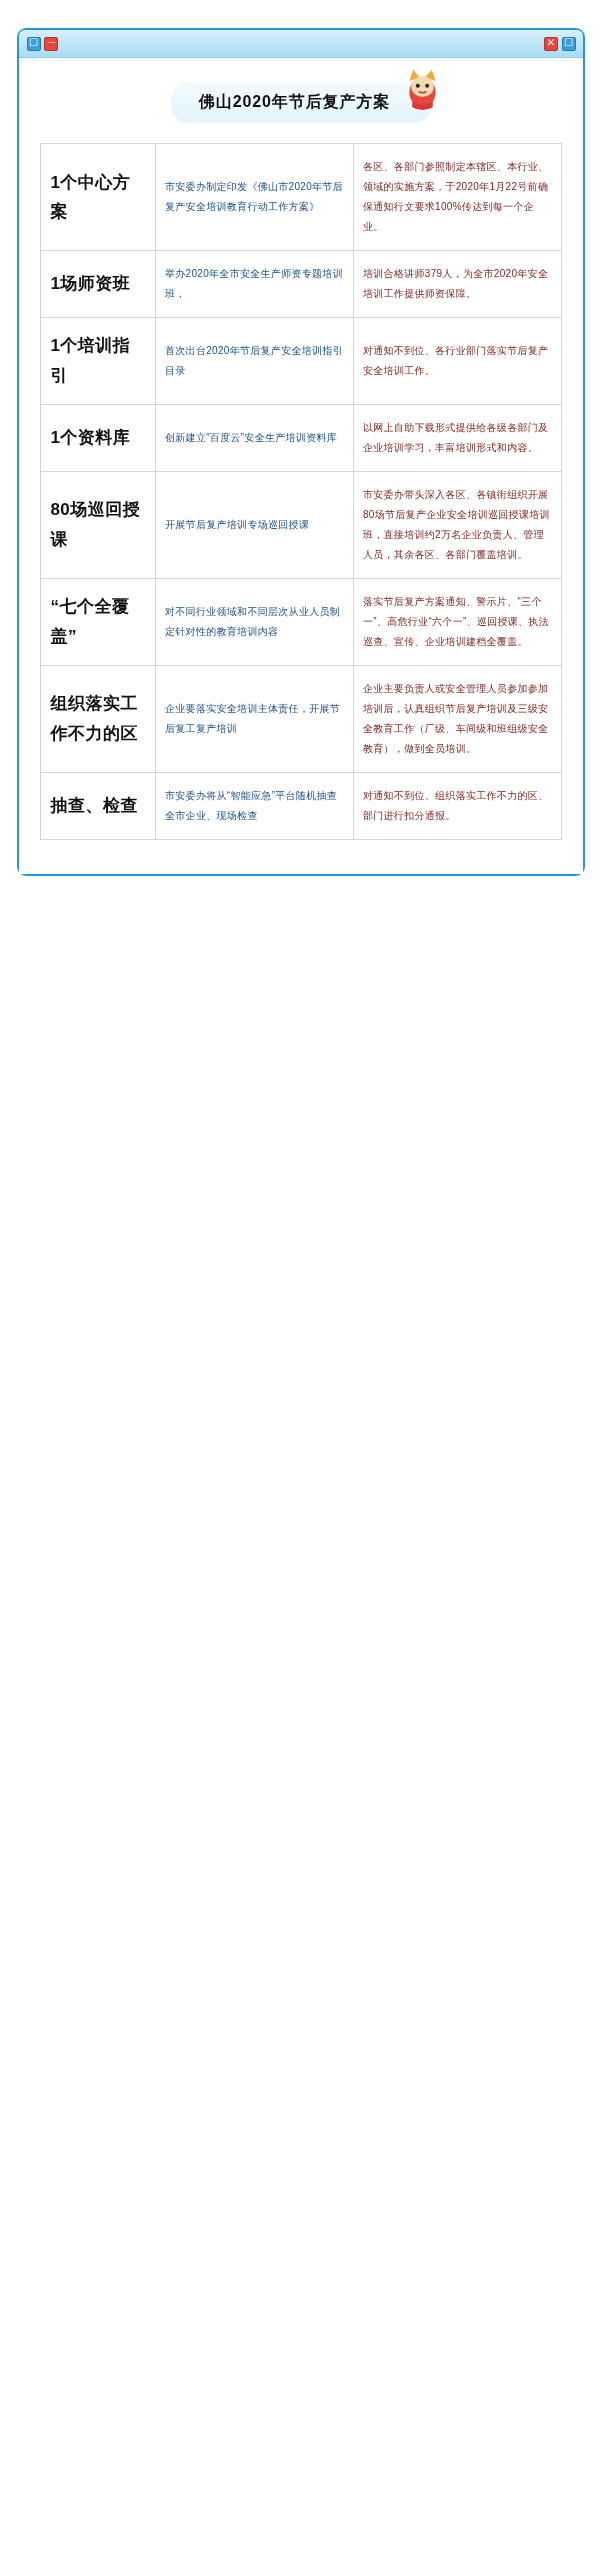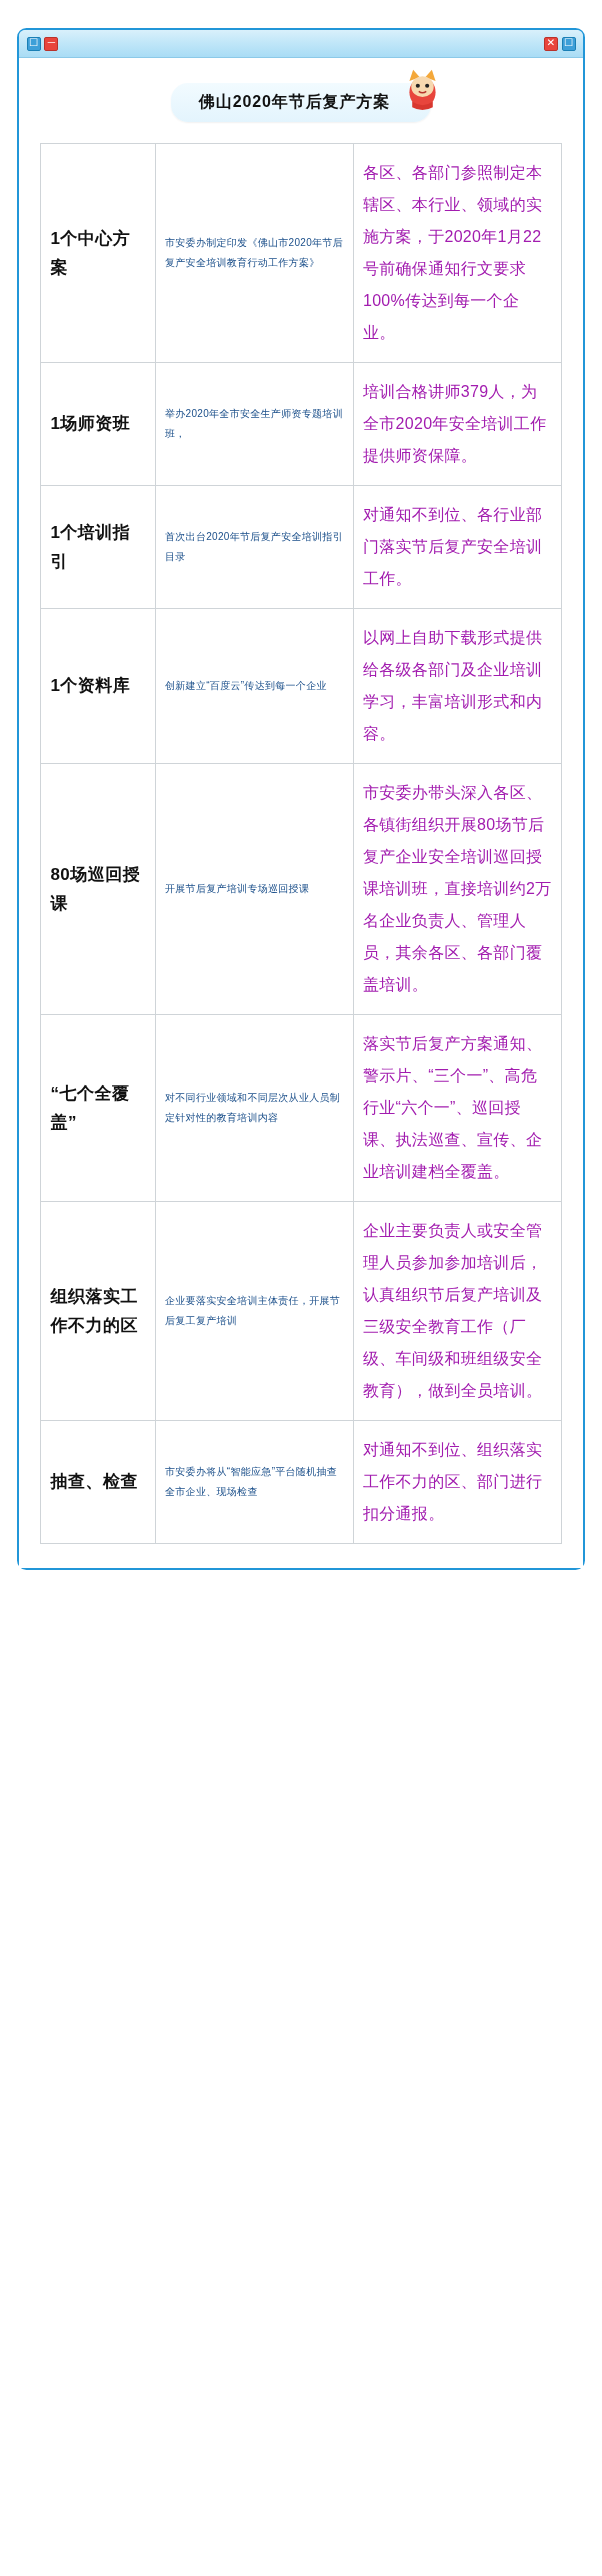--- a/index.html
+++ b/index.html
@@ -59,21 +59,21 @@
     line-height: 1;
     color: #ffffff;
     background: #4aa8dd;
     box-sizing: border-box;
   }
   .winbtn.blue { background: #3d9fd8; }
   .winbtn.red { background: #e8453c; border-color: #b8322b; }
 
   .frame-body {
     background: #ffffff;
-    padding: 17px 21px 24px 21px;
+    padding: 17px 21px 34px 21px;
     box-sizing: border-box;
   }
 
   
   .banner-wrap {
     display: flex;
     justify-content: center;
     align-items: center;
     margin: 7.5px 0 21px 0;
     position: relative;
@@ -126,22 +126,22 @@
   td.col-mid {
     width: 38%;
     font-size: 10px;
     color: #1b4f8a;
     line-height: 2.0;
     vertical-align: top;
     letter-spacing: 0.3px;
   }
   td.col-right {
     width: 40%;
-    font-size: 16px;
-    color: #a21caf;
+    font-size: 10px;
+    color: #7f1d1d;
     line-height: 2.0;
     vertical-align: top;
     letter-spacing: 0.3px;
   }
 </style>
 </head>
 <body>
 
 <div class="page">
   <div class="window-frame">
@@ -187,21 +187,21 @@
             <td class="col-mid">举办2020年全市安全生产师资专题培训班，</td>
             <td class="col-right">培训合格讲师379人，为全市2020年安全培训工作提供师资保障。</td>
           </tr>
           <tr>
             <td class="col-label">1个培训指引</td>
             <td class="col-mid">首次出台2020年节后复产安全培训指引目录</td>
             <td class="col-right">对通知不到位、各行业部门落实节后复产安全培训工作。</td>
           </tr>
           <tr>
             <td class="col-label">1个资料库</td>
-            <td class="col-mid">创新建立“百度云”传达到每一个企业</td>
+            <td class="col-mid">创新建立“百度云”安全生产培训资料库</td>
             <td class="col-right">以网上自助下载形式提供给各级各部门及企业培训学习，丰富培训形式和内容。</td>
           </tr>
           <tr>
             <td class="col-label">80场巡回授课</td>
             <td class="col-mid">开展节后复产培训专场巡回授课</td>
             <td class="col-right">市安委办带头深入各区、各镇街组织开展80场节后复产企业安全培训巡回授课培训班，直接培训约2万名企业负责人、管理人员，其余各区、各部门覆盖培训。</td>
           </tr>
           <tr>
             <td class="col-label">“七个全覆盖”</td>
             <td class="col-mid">对不同行业领域和不同层次从业人员制定针对性的教育培训内容</td>

